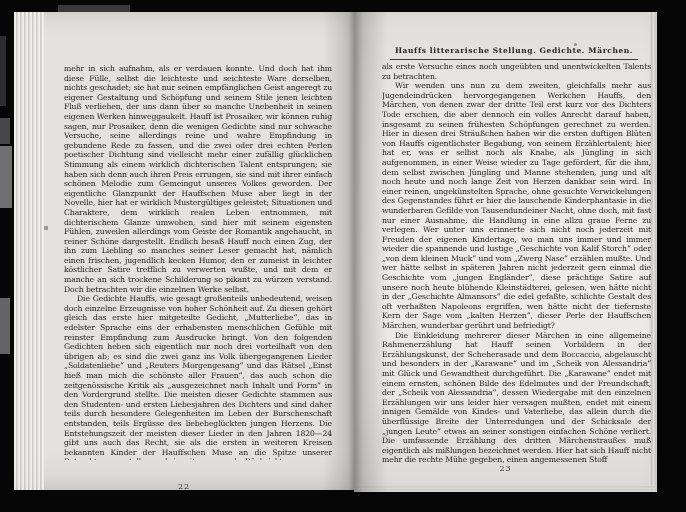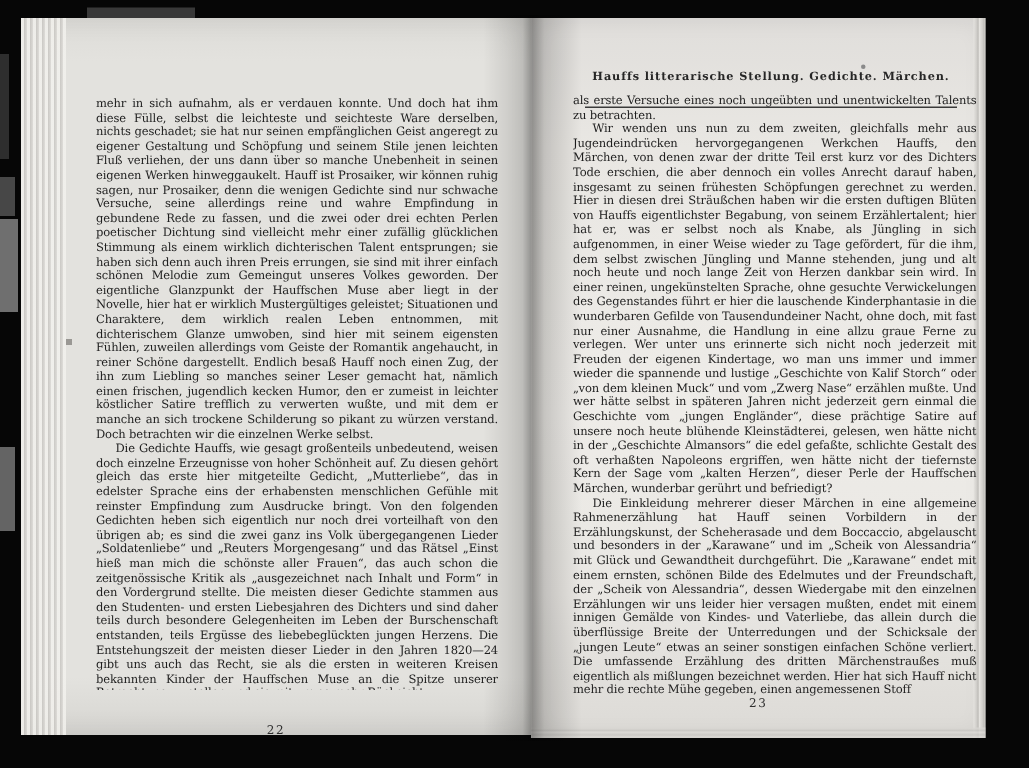--- a/index.html
+++ b/index.html
@@ -53,21 +53,21 @@
     pointer-events:none;
   }
 
   .header-wrap{position:absolute;text-align:center;}
   .hw-left{left:36px;top:38px;width:290px;}
   .hw-right{left:22px;top:26px;width:276px;}
   .running-header{
     display:inline-block;
     font-size:7.5px;font-weight:bold;letter-spacing:.6px;
     color:#262626;
-    padding:0 5px 16px 5px;
+    padding:0 5px 4px 5px;
     border-bottom:1px solid #3a3a3a;
     white-space:nowrap;
   }
   .text-block{
     position:absolute;
     color:var(--ink,#1d1d1d);
     font-size:7.7px;line-height:9.6px;
     text-align:justify;
     letter-spacing:-0.1px;
     overflow:hidden;

